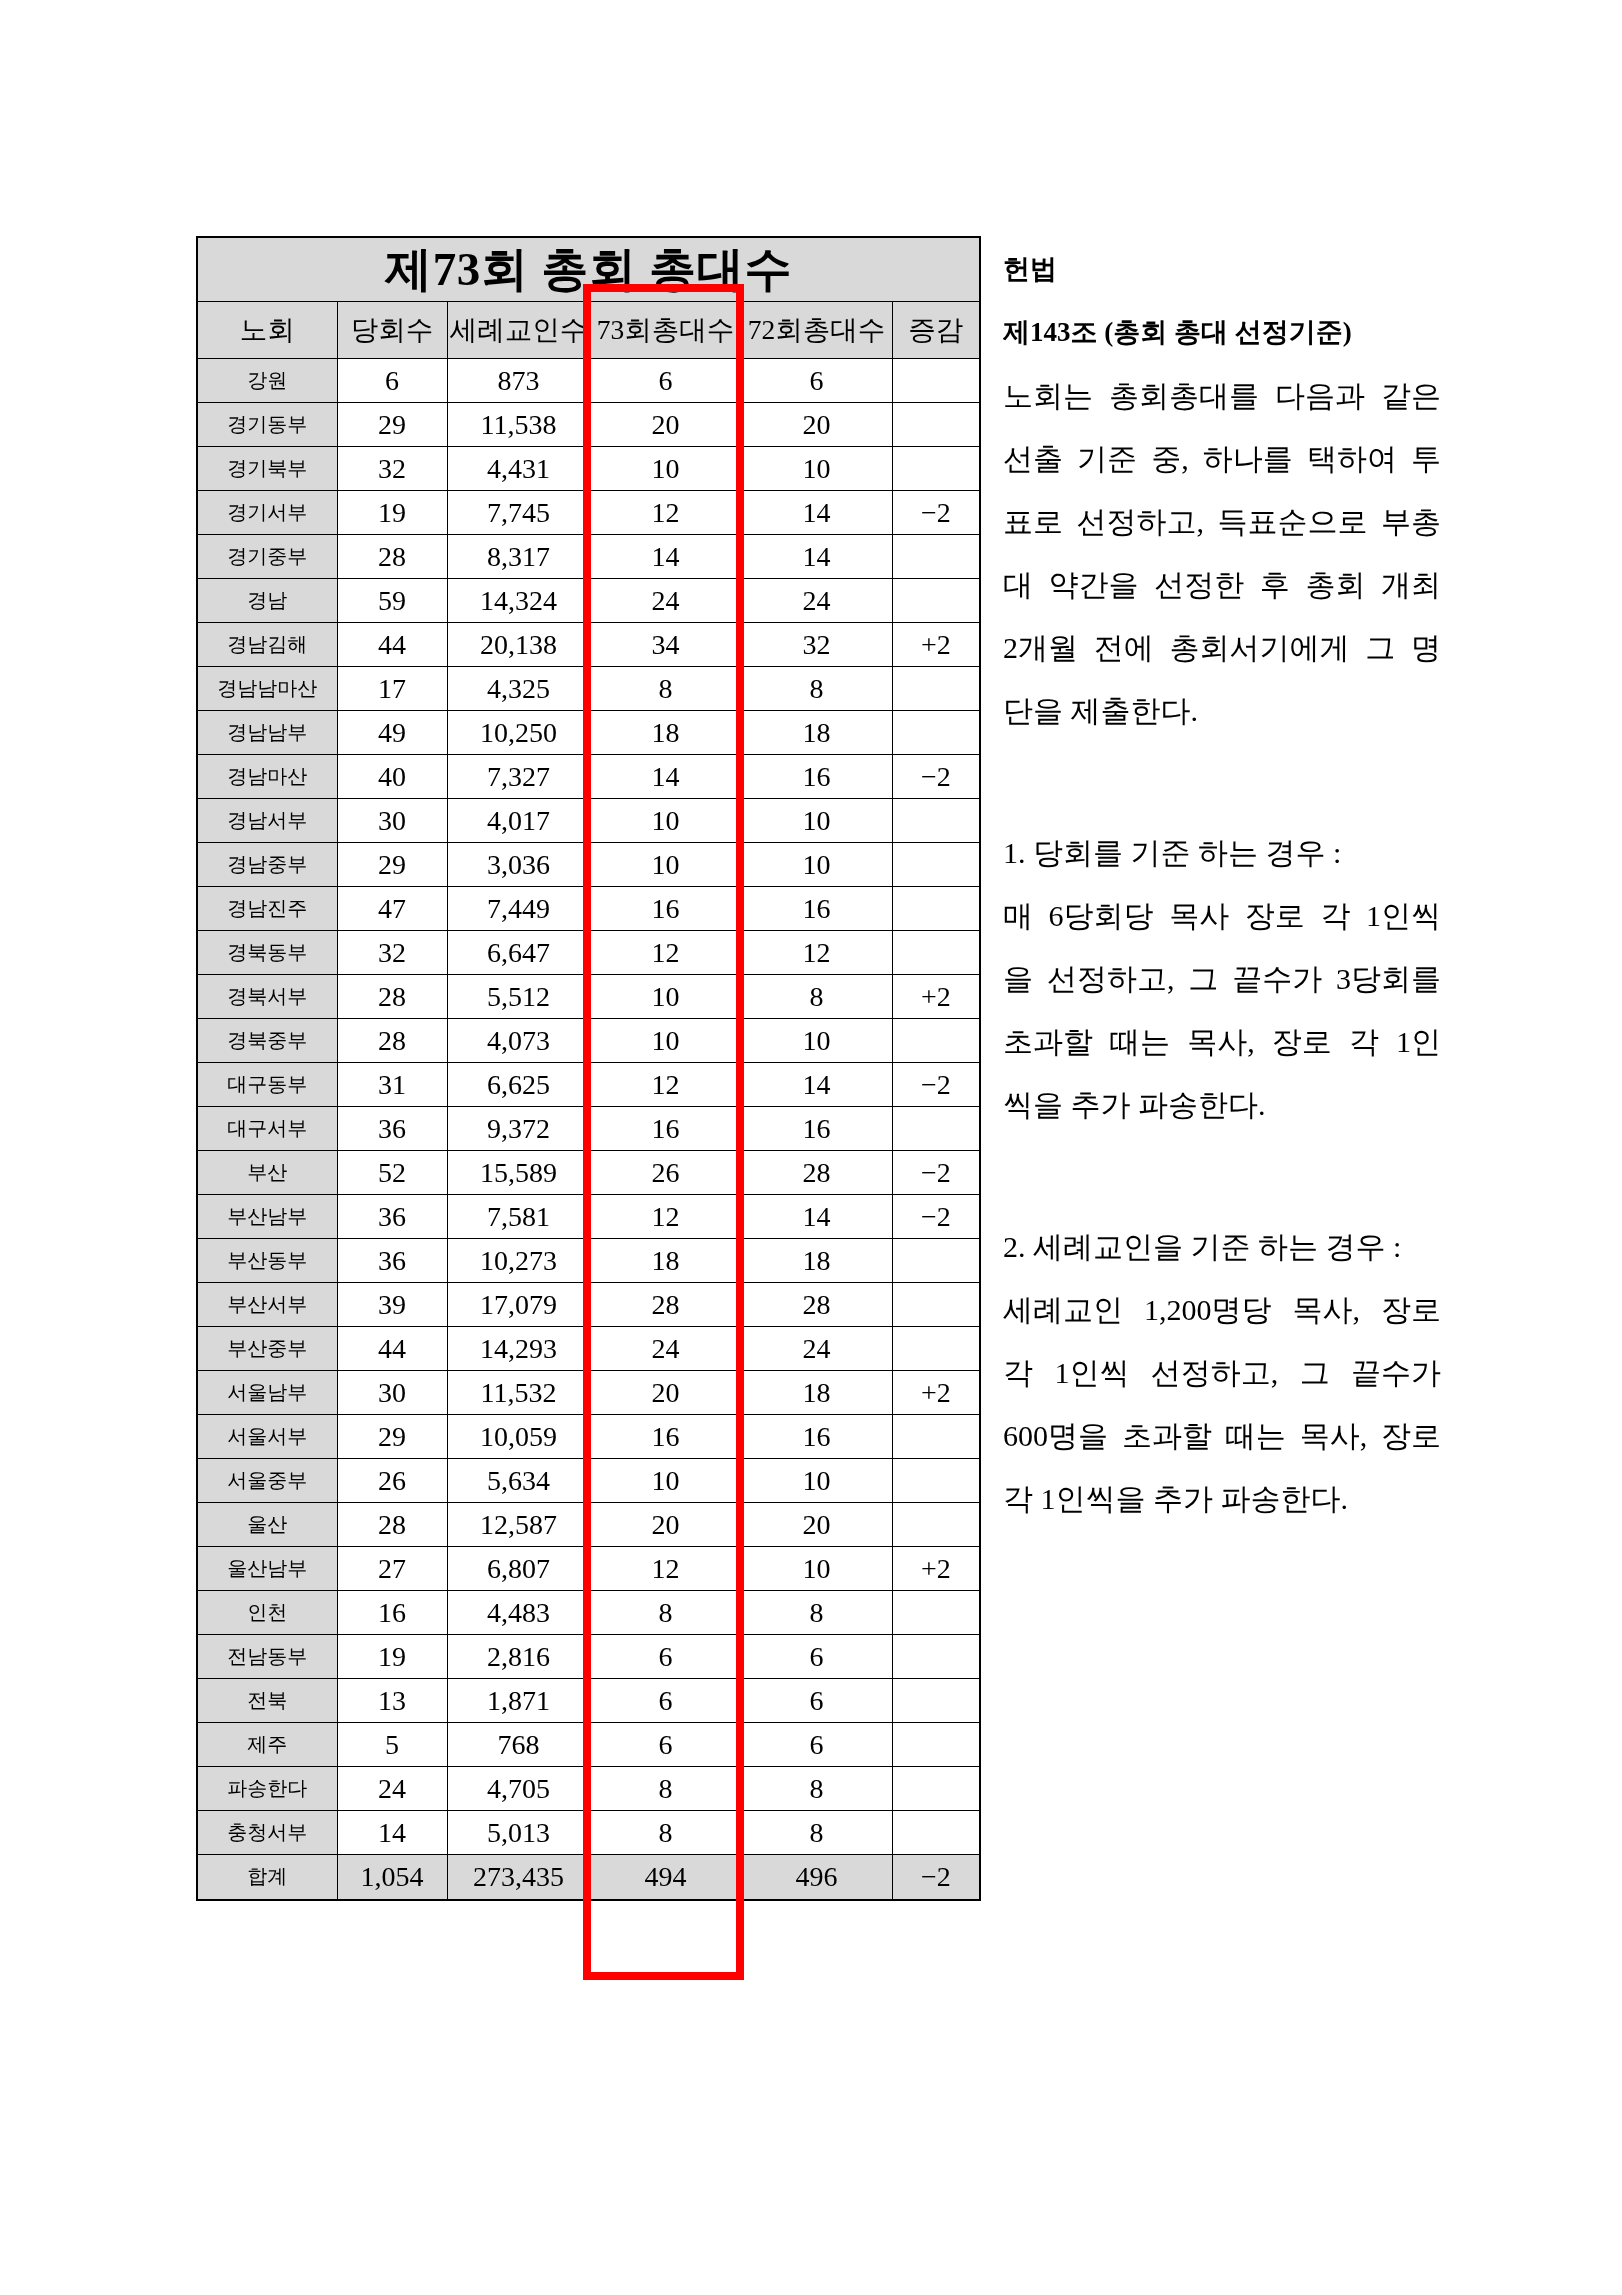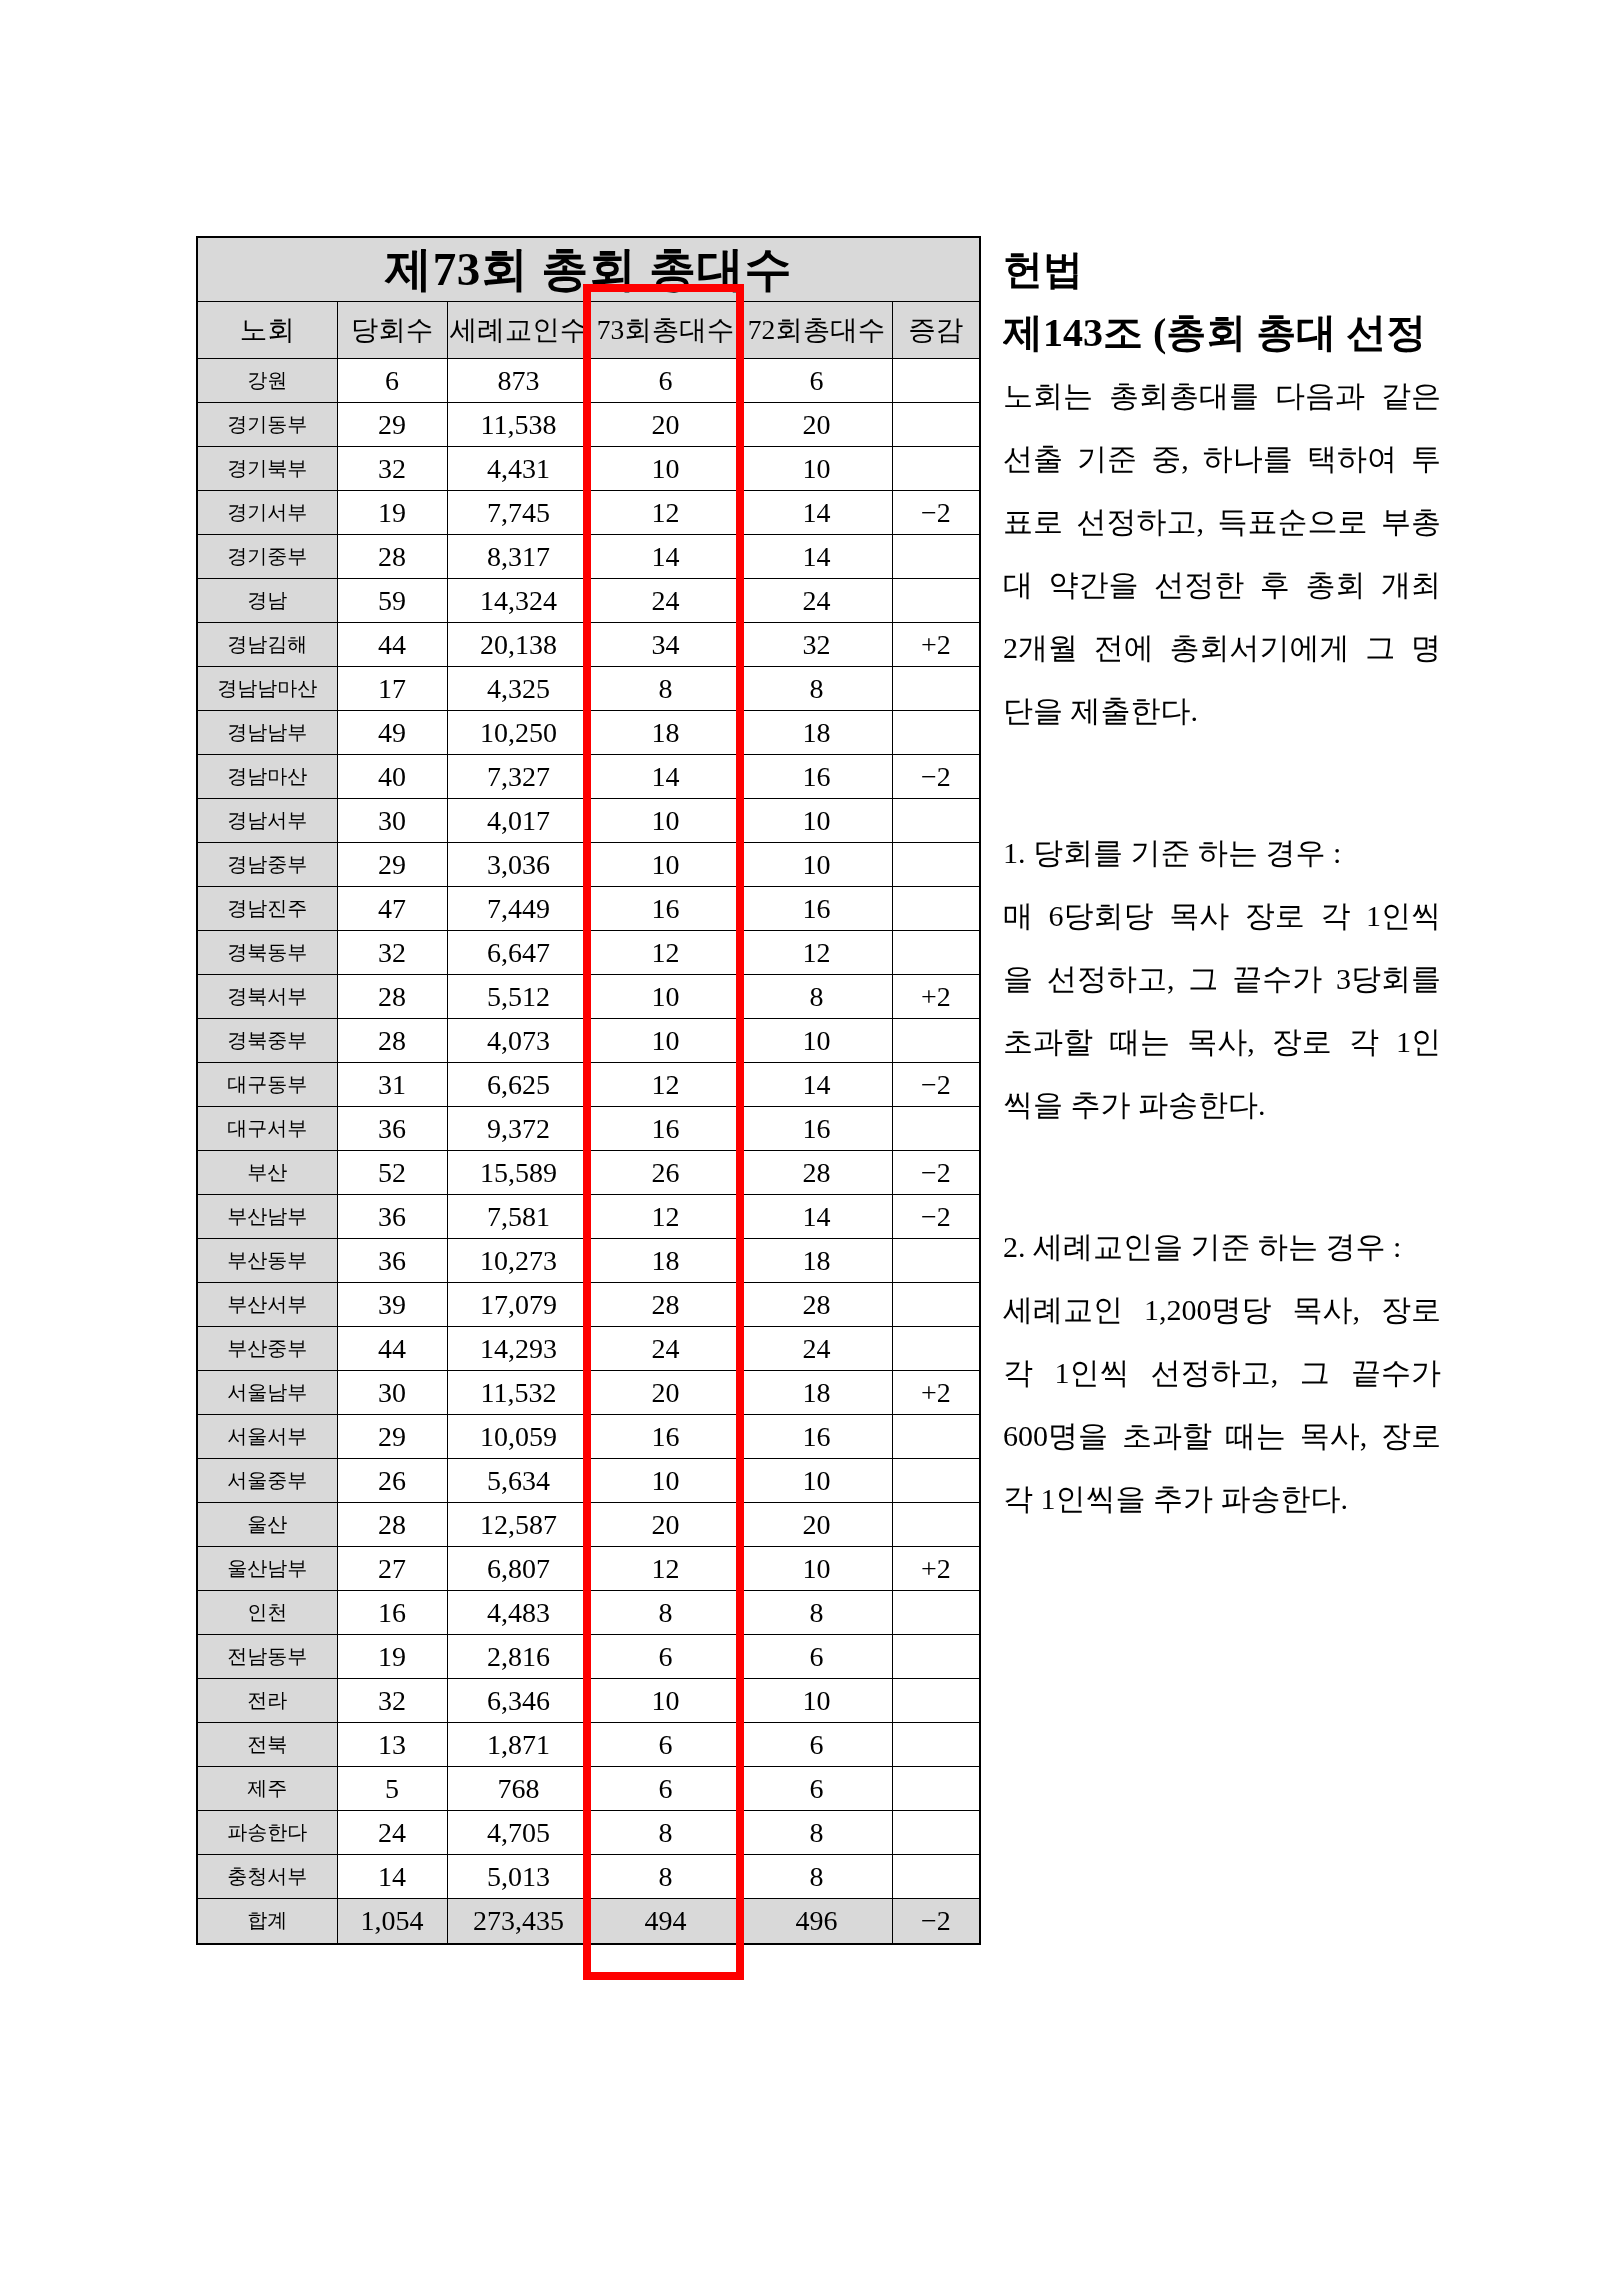--- a/index.html
+++ b/index.html
@@ -32,21 +32,21 @@
     position:absolute;left:387px;top:48px;width:161px;height:1696px;
     border:8.5px solid var(--accent);box-sizing:border-box;
     pointer-events:none;z-index:5;
   }
 
   
   .sidebar{position:absolute;left:1003px;top:238px;width:438px;font-size:30px;}
   .sidebar .line{height:63px;line-height:63px;overflow:hidden;}
   .sidebar .line.j{text-align:justify;text-align-last:justify;}
   .sidebar .block.gap{margin-top:79px;}
-  .sidebar .block.bold{font-weight:bold;font-size:40px;}
+  .sidebar .block.bold{font-weight:bold;font-size:27px;}
 </style>
 </head>
 <body>
 
 <div class="table-area">
   <table>
     <colgroup>
       <col style="width:140px">
         <col style="width:110px">
         <col style="width:143px">
@@ -302,28 +302,20 @@
         </tr>
         <tr>
           <th>전남동부</th>
           <td>19</td>
           <td>2,816</td>
           <td>6</td>
           <td>6</td>
           <td></td>
         </tr>
         <tr>
-          <th>전라</th>
-          <td>32</td>
-          <td>6,346</td>
-          <td>10</td>
-          <td>10</td>
-          <td></td>
-        </tr>
-        <tr>
           <th>전북</th>
           <td>13</td>
           <td>1,871</td>
           <td>6</td>
           <td>6</td>
           <td></td>
         </tr>
         <tr>
           <th>제주</th>
           <td>5</td>

